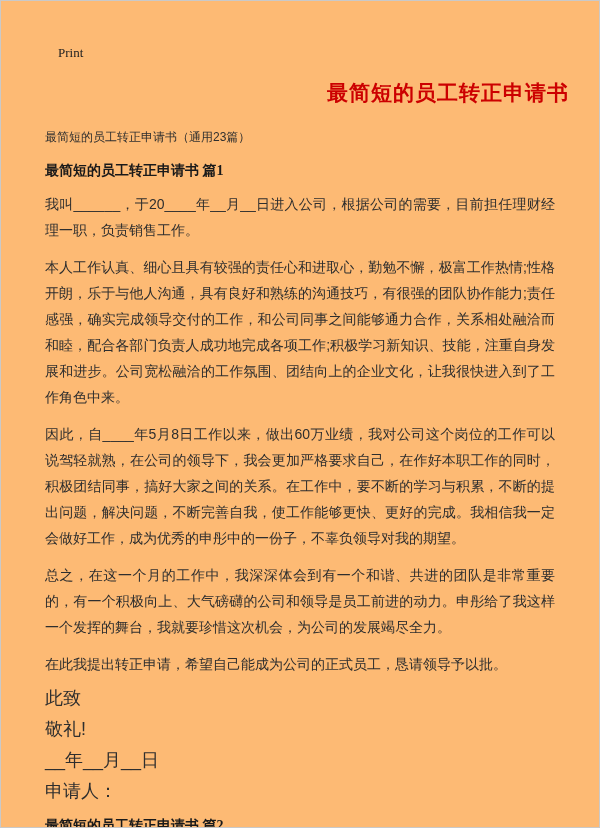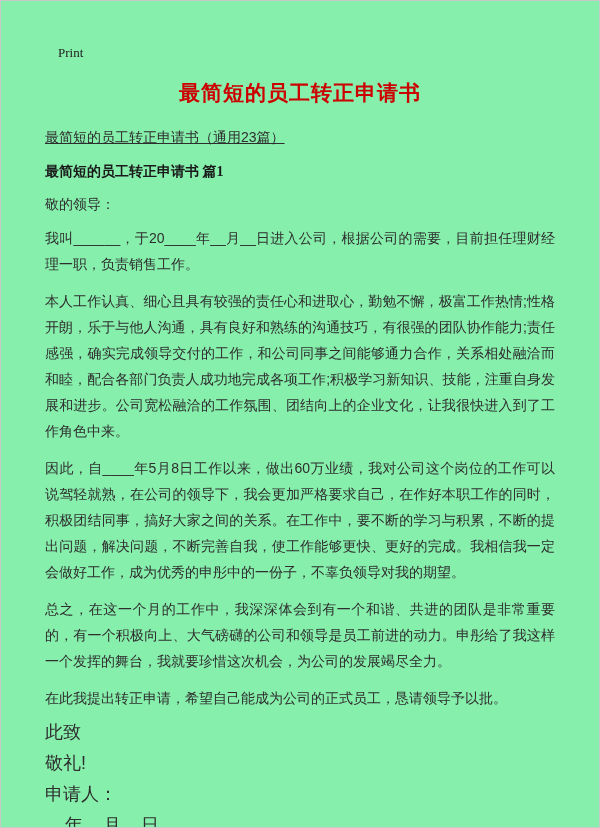--- a/index.html
+++ b/index.html
@@ -1,46 +1,45 @@
 <!DOCTYPE html>
 <html><head>
 <meta charset="utf-8">
 <style>
   html, body { margin: 0; padding: 0; background: #ffffff; }
   .page {
     position: relative;
     width: 598px;
     height: 826px;
     border: 1px solid #c9c9c9;
-    background: #86efac;
+    background: #fdba74;
     overflow: hidden;
     font-family: "Liberation Sans", "DejaVu Sans", sans-serif;
     color: #2e2e2e;
   }
   .print {
     margin: 44px 0 0 57px;
     font-family: "Liberation Serif", "DejaVu Serif", serif;
     font-size: 13px;
     color: #222222;
     cursor: pointer;
     display: inline-block;
   }
   .doc-title {
     margin: 18px 30px 0 30px;
-    text-align: center;
+    text-align: right;
     font-size: 21px;
     font-weight: bold;
     color: #cc0000;
     letter-spacing: 1px;
   }
   .collection-line {
     margin: 22px 44px 0 44px;
-    font-size: 14px;
+    font-size: 12px;
     color: #2e2e2e;
-    text-decoration: underline;
   }
   .section-heading {
     margin: 16px 44px 0 44px;
     font-size: 14px;
     font-weight: bold;
     color: #1a1a1a;
     font-family: Liberation Serif, serif;
   }
   .salutation {
     margin: 15px 44px 0 44px;
@@ -65,37 +64,36 @@
 <div class="page">
 
   <span class="print">Print</span>
 
   <div class="doc-title">最简短的员工转正申请书</div>
 
   <div class="collection-line">最简短的员工转正申请书（通用23篇）</div>
 
   <div class="section-heading">最简短的员工转正申请书 篇1</div>
 
-  <div class="salutation">敬的领导：</div>
 
   <div class="para">我叫______，于20____年__月__日进入公司，根据公司的需要，目前担任理财经理一职，负责销售工作。</div>
 
   <div class="para">本人工作认真、细心且具有较强的责任心和进取心，勤勉不懈，极富工作热情;性格开朗，乐于与他人沟通，具有良好和熟练的沟通技巧，有很强的团队协作能力;责任感强，确实完成领导交付的工作，和公司同事之间能够通力合作，关系相处融洽而和睦，配合各部门负责人成功地完成各项工作;积极学习新知识、技能，注重自身发展和进步。公司宽松融洽的工作氛围、团结向上的企业文化，让我很快进入到了工作角色中来。</div>
 
   <div class="para">因此，自____年5月8日工作以来，做出60万业绩，我对公司这个岗位的工作可以说驾轻就熟，在公司的领导下，我会更加严格要求自己，在作好本职工作的同时，积极团结同事，搞好大家之间的关系。在工作中，要不断的学习与积累，不断的提出问题，解决问题，不断完善自我，使工作能够更快、更好的完成。我相信我一定会做好工作，成为优秀的申彤中的一份子，不辜负领导对我的期望。</div>
 
   <div class="para">总之，在这一个月的工作中，我深深体会到有一个和谐、共进的团队是非常重要的，有一个积极向上、大气磅礴的公司和领导是员工前进的动力。申彤给了我这样一个发挥的舞台，我就要珍惜这次机会，为公司的发展竭尽全力。</div>
 
   <div class="para">在此我提出转正申请，希望自己能成为公司的正式员工，恳请领导予以批。</div>
 
   <div class="closing-line">此致</div>
 
   <div class="closing-line">敬礼!</div>
 
+  <div class="closing-line">__年__月__日</div>
+
   <div class="closing-line">申请人：</div>
-
-  <div class="closing-line">__年__月__日</div>
 
   <div class="section-heading">最简短的员工转正申请书 篇2</div>
 
   <div class="salutation">尊敬的领导：</div>
 
 </div>
 
 </body></html>

